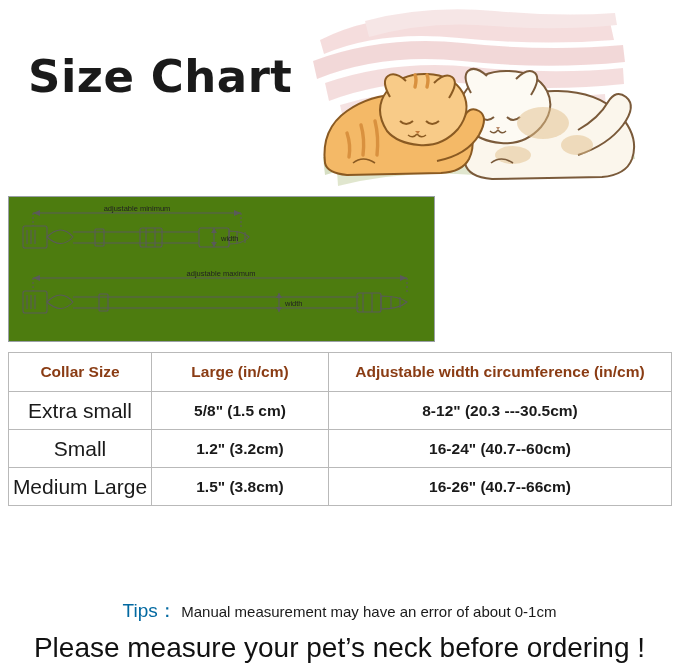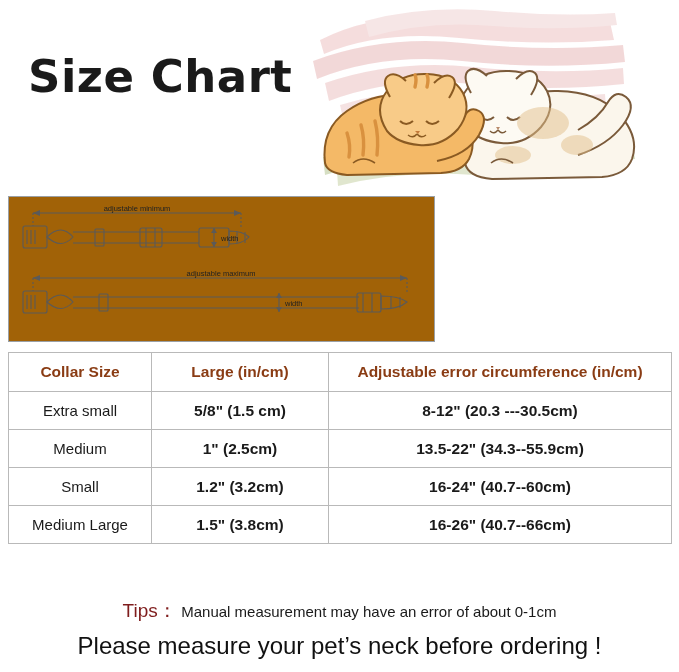--- a/index.html
+++ b/index.html
@@ -42,21 +42,21 @@
   }
 
   
   .diagram {
     position: absolute;
     left: 8px;
     top: 196px;
     width: 427px;
     height: 146px;
     border: 1px solid #9aa0a6;
-    background: #a16207;
+    background: #4d7c0f;
   }
   .diagram svg { display: block; }
   .diag-label {
     font-family: "Liberation Sans", sans-serif;
     font-size: 7.5px;
     fill: #222;
   }
 
   
   .table-wrap {
@@ -86,53 +86,53 @@
     font-weight: bold;
     font-family: "Liberation Sans", sans-serif;
   }
   table.size-table tbody td {
     height: 38px;
     font-size: 15px;
     color: #1a1a1a;
   }
   table.size-table tbody td.col-name {
     font-weight: normal;
-    font-size: 15px;
+    font-size: 21px;
   }
   table.size-table tbody td.col-val {
     font-weight: bold;
     font-size: 15.5px;
   }
 
   
   .tips-row {
     position: absolute;
     left: 0;
     top: 598px;
     width: 679px;
     text-align: center;
   }
   .tips-label {
-    color: #7f1d1d;
+    color: #0369a1;
     font-size: 19px;
     font-weight: normal;
     font-family: "Liberation Sans", sans-serif;
   }
   .tips-text {
     color: #1a1a1a;
     font-size: 15px;
     text-align: right;
   }
   .footer-note {
     position: absolute;
     left: 0;
     top: 632px;
     width: 679px;
     text-align: center;
-    font-size: 24px;
+    font-size: 28px;
     color: #111;
     font-family: "Liberation Sans", sans-serif;
   }
 </style>
 </head>
 <body>
 
 <div class="page">
 
   <div class="title">Size Chart</div>
@@ -269,33 +269,28 @@
     <table class="size-table">
       <colgroup>
           <col class="c1">
           <col class="c2">
           <col class="c3">
         </colgroup>
       <thead>
         <tr>
           <th>Collar Size</th>
           <th>Large (in/cm)</th>
-          <th>Adjustable error circumference  (in/cm)</th>
+          <th>Adjustable width circumference  (in/cm)</th>
         </tr>
       </thead>
       <tbody>
         <tr>
           <td class="col-name">Extra small</td>
           <td class="col-val">5/8" (1.5 cm)</td>
           <td class="col-val">8-12" (20.3 ---30.5cm)</td>
-        </tr>
-        <tr>
-          <td class="col-name">Medium</td>
-          <td class="col-val">1" (2.5cm)</td>
-          <td class="col-val">13.5-22" (34.3--55.9cm)</td>
         </tr>
         <tr>
           <td class="col-name">Small</td>
           <td class="col-val">1.2" (3.2cm)</td>
           <td class="col-val">16-24" (40.7--60cm)</td>
         </tr>
         <tr>
           <td class="col-name">Medium Large</td>
           <td class="col-val">1.5" (3.8cm)</td>
           <td class="col-val">16-26" (40.7--66cm)</td>

